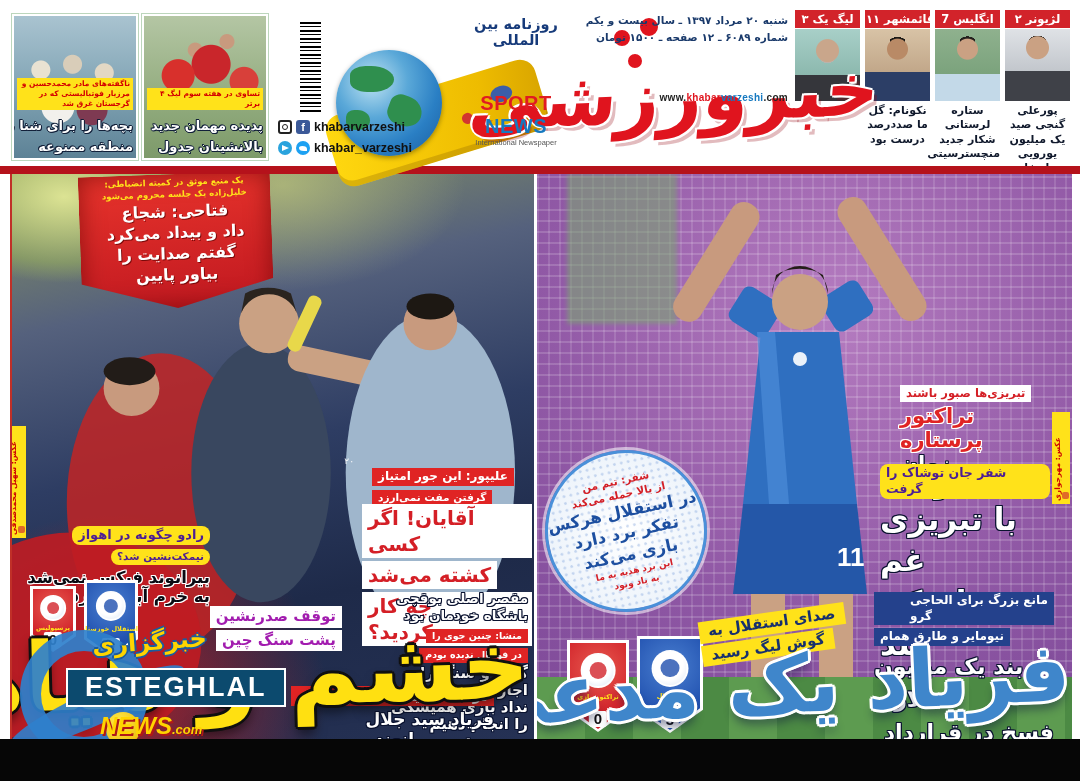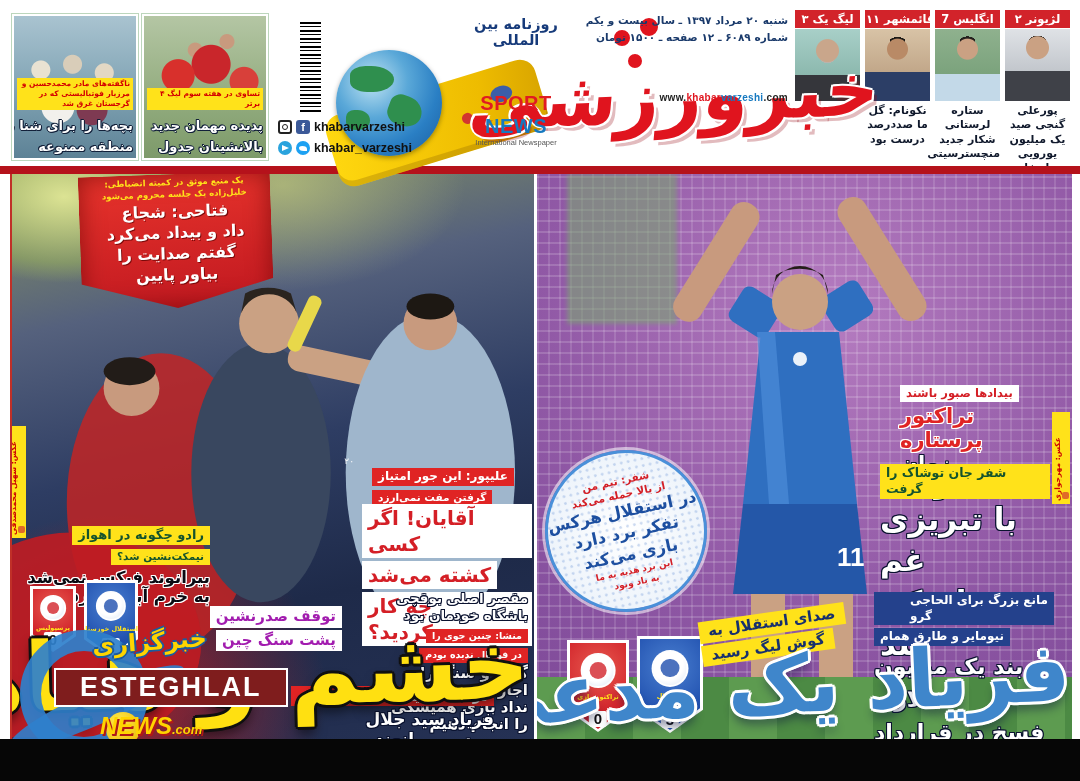--- a/index.html
+++ b/index.html
@@ -109,21 +109,21 @@
       repeating-linear-gradient(90deg, rgba(255,255,255,.13) 0 2px, transparent 2px 11px),
       radial-gradient(circle at 55% 25%, #b57cc0, #9159a6 55%, #7c4897 100%); }
   .scene { position:absolute; inset:0; }
   .pitch { position:absolute; left:0; bottom:0; width:100%; height:62px;
     background: repeating-linear-gradient(90deg,#5d9b50 0 48px,#4c8a44 48px 96px); }
   .greenboard { position:absolute; left:30px; top:0; width:110px; height:150px; background:rgba(120,170,110,.55); filter:blur(2px); }
 
   
   .chip { display:inline-block; padding:1px 6px; line-height:1.3; }
   .c-red { background:#e02424; color:#fff; }
-  .c-yel { background:#ffe21a; color:#14532d; }
+  .c-yel { background:#ffe21a; color:#4c1d95;border-radius:8px; }
   .c-wr  { background:#fff; color:#d41f26; }
   .c-wb  { background:#fff; color:#a21caf; }
   .c-blu { background:#24418c; color:#fff; }
   .sw { text-shadow:1px 0 #fff,-1px 0 #fff,0 1px #fff,0 -1px #fff,1px 1px #fff,-1px -1px #fff,1px -1px #fff,-1px 1px #fff; }
   .sb { text-shadow:1px 0 #0b1330,-1px 0 #0b1330,0 1px #0b1330,0 -1px #0b1330,1px 1px #0b1330,-1px -1px #0b1330,1px -1px #0b1330,-1px 1px #0b1330; }
   .abs { position:absolute; direction:rtl; }
 
   
   .fattahi { position:absolute; left:68px; top:0px; width:192px; height:134px; z-index:3; text-align:center; direction:rtl;
     background:linear-gradient(175deg,#e8342c,#c01820); transform:rotate(-2deg);
@@ -176,22 +176,22 @@
   .wm { position:absolute; left:14px; top:616px; width:270px; height:165px; z-index:7; font-family:"Liberation Sans",sans-serif; }
   .wm .ring { position:absolute; left:6px; top:14px; width:128px; height:128px; border-radius:50%;
     border:21px solid rgba(47,128,204,.92); }
   .wm .swoosh { position:absolute; left:-12px; top:74px; width:190px; height:34px; border-radius:50%;
     background:rgba(47,128,204,.9); transform:rotate(-24deg); }
   .wm .ball { position:absolute; left:92px; top:96px; width:34px; height:34px; border-radius:50%;
     background:radial-gradient(circle at 35% 30%, #ffe84a, #e8b400); }
   .wm .fa { position:absolute; left:78px; top:12px; color:#ffd400; font-weight:bold; font-size:24px; direction:rtl;
     font-family:"DejaVu Sans",sans-serif; transform:rotate(-4deg);
     text-shadow:2px 0 #1b5c9e,-2px 0 #1b5c9e,0 2px #1b5c9e,0 -2px #1b5c9e; }
-  .wm .bar { position:absolute; left:40px; top:52px; background:#7f1d1d; color:#fff; font-weight:bold; font-size:27px;
-    letter-spacing:2px; padding:2px 24px; border:2px solid #fff; }
+  .wm .bar { position:absolute; left:52px; top:52px; background:#0c4a6e; color:#fff; font-weight:bold; font-size:27px;
+    letter-spacing:2px; padding:2px 17px; border:2px solid #fff; }
   .wm .news { position:absolute; left:86px; top:96px; color:#ffd400; font-weight:bold; font-size:24px; font-style:italic;
     text-shadow:2px 2px 0 #b01818; }
   .wm .com { font-size:13px; color:#ffd400; }
 
   .tiny-ref { position:absolute; color:#fff; font-size:9px; direction:rtl; opacity:.9; z-index:3; }
 </style>
 </head>
 <body>
 
 <div class="page">
@@ -382,36 +382,36 @@
       <text x="300" y="392" font-size="26" font-weight="bold" fill="#fff" font-family="Liberation Sans, sans-serif">11</text>
       <rect x="214" y="420" width="34" height="100" fill="#caa183"></rect>
       <rect x="282" y="420" width="34" height="100" fill="#caa183"></rect>
       <circle cx="263" cy="185" r="7" fill="#fff" opacity=".9"></circle>
     </svg>
     <div class="pitch"></div>
 
     <div class="credit" style="right:2px; top:238px; height:92px;">عکس: مهرجواری</div>
 
     <div class="abs" style="right:22px; top:208px; text-align:left; width:150px;">
-      <span class="chip c-wr" style="font-size:11.5px; font-weight:bold;">بیداد‌ها صبور باشند</span>
+      <span class="chip c-wr" style="font-size:11.5px; font-weight:bold;">تبریزی‌ها صبور باشند</span>
       <div class="sw" style="color:#e02424; font-weight:bold; font-size:21px; margin-top:2px;">تراکتور پرستاره</div>
       <div class="sb" style="color:#fff; font-weight:bold; font-size:21px;">زمان می‌خواهد</div>
     </div>
 
     <div class="abs" style="right:22px; top:290px; text-align:left; width:170px;">
       <span class="chip c-yel" style="font-size:12.5px; font-weight:bold;">شفر جان توشاک را گرفت</span>
       <div class="sb" style="color:#fff; font-weight:bold; font-size:31px; line-height:1.35;">با تبریزی غم</div>
       <div class="sb" style="color:#fff; font-weight:bold; font-size:31px; line-height:1.35;">تیام کم شد</div>
     </div>
 
     <div class="abs" style="right:18px; top:418px; text-align:left; width:180px;">
       <span class="chip c-blu" style="font-size:12px; font-weight:bold;padding-left:36px;">مانع بزرگ برای الحاجی گرو</span><br>
       <span class="chip c-blu" style="font-size:12px; font-weight:bold; margin-top:1px;">نیومایر و طارق همام</span>
       <div class="sb" style="color:#fff; font-weight:bold; font-size:22px; margin-top:4px; line-height:1.5;">بند یک میلیون دلاری</div>
-      <div class="sb" style="color:#fff; font-weight:bold; font-size:22px; line-height:1.5;">فسخ در قرارداد</div>
+      <div class="sb" style="color:#fff; font-weight:bold; font-size:22px; line-height:1.5;text-align:right;">فسخ در قرارداد</div>
       <div class="sb" style="color:#fff; font-weight:bold; font-size:22px; line-height:1.5;">خارجی‌های استقلال</div>
     </div>
 
     <div class="badge">
       <div class="r">شفر: تیم من</div>
       <div class="r">از بالا حمله می‌کند</div>
       <div class="b">در استقلال هرکس</div>
       <div class="b">تفکر برد دارد</div>
       <div class="b">بازی می‌کند</div>
       <div class="r" style="font-size:9px;">این برد هدیه به ما</div>

